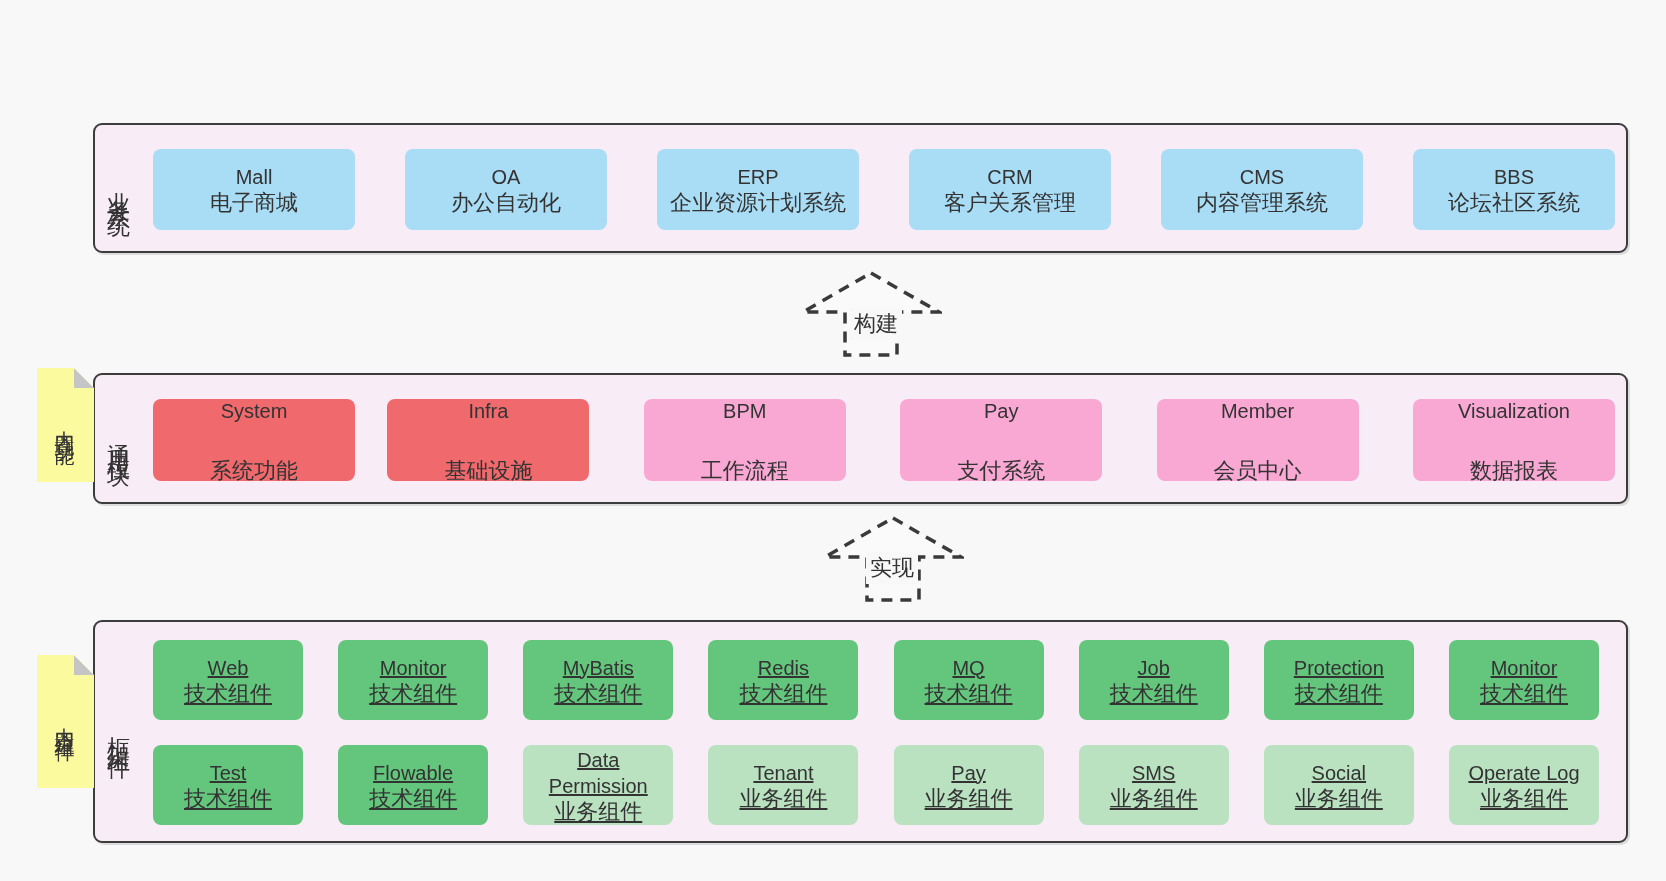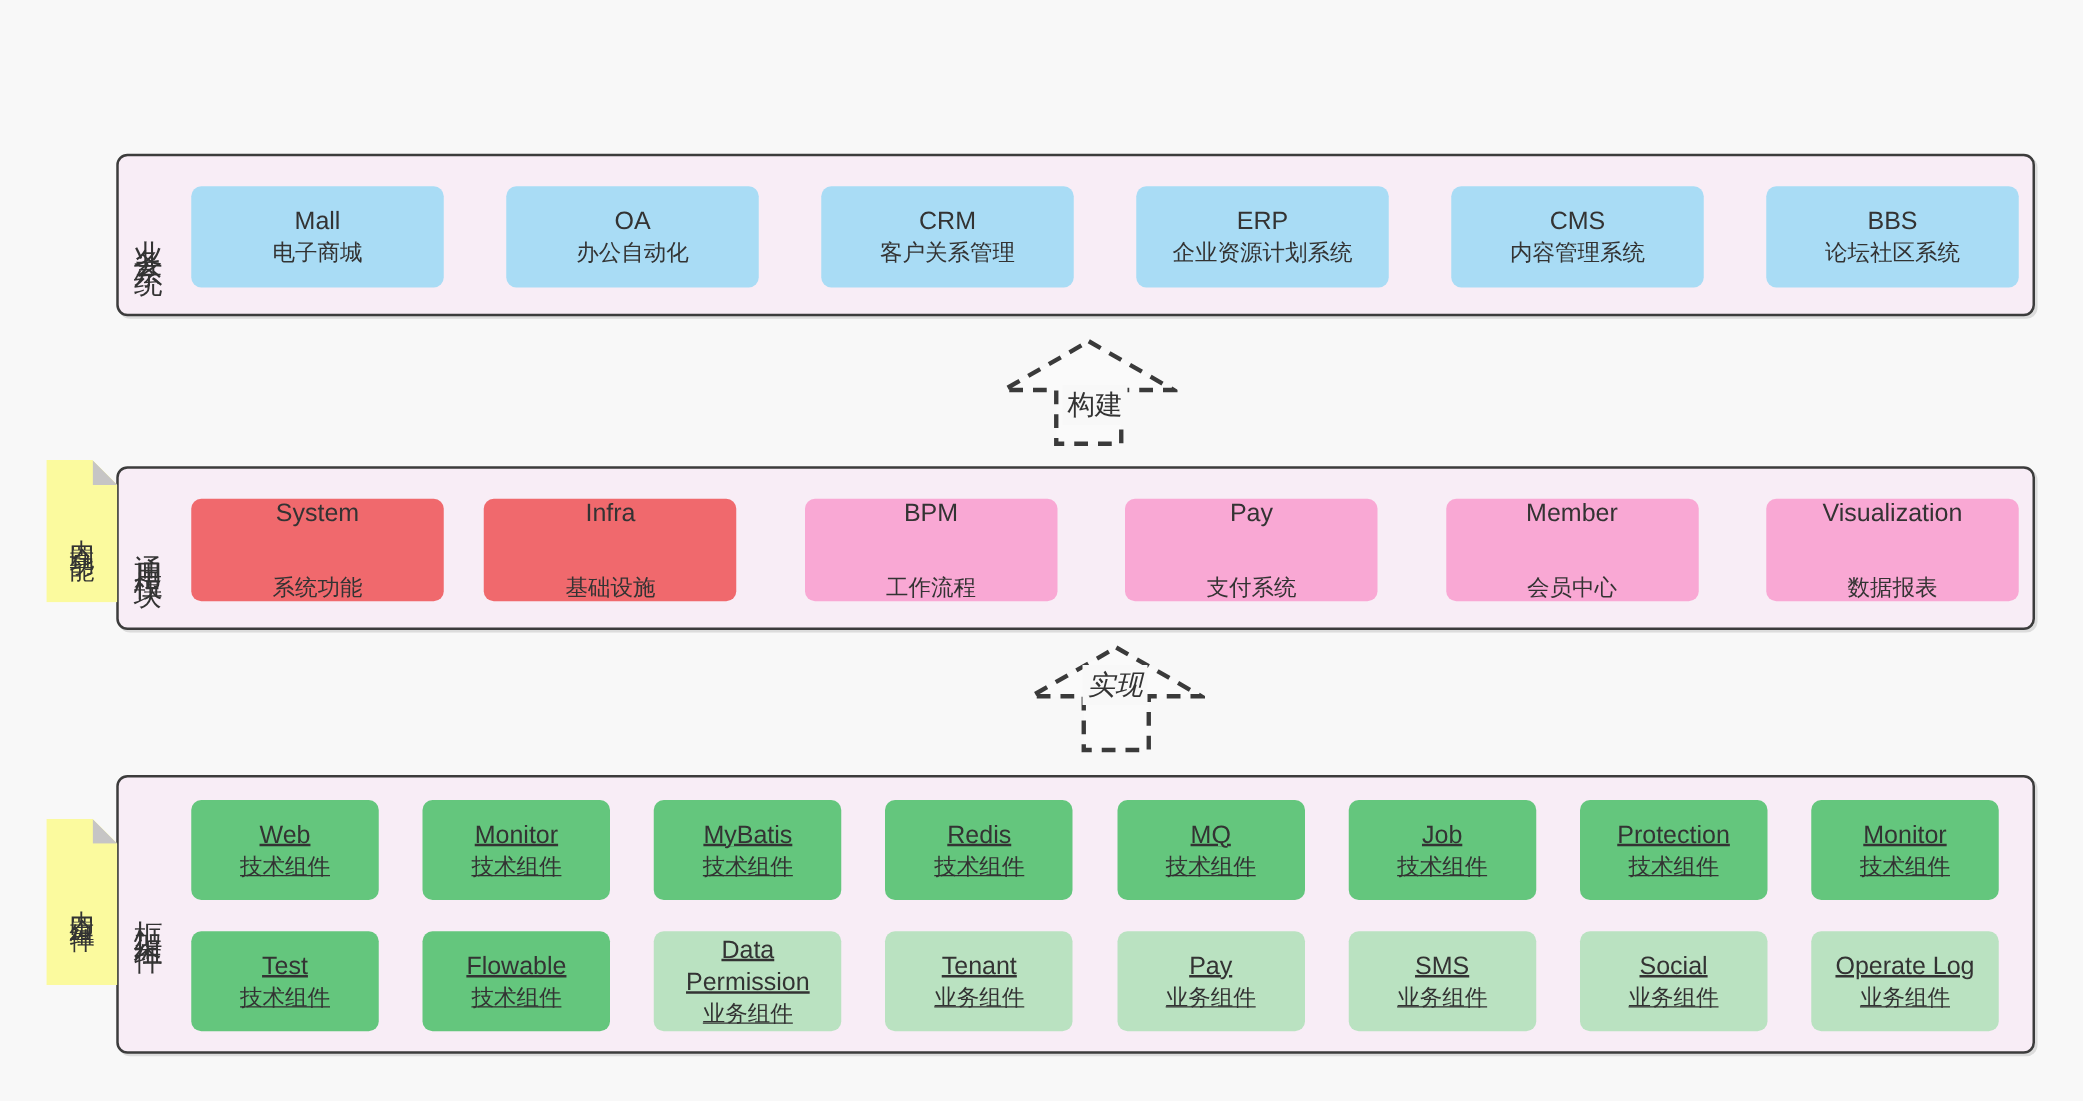--- a/index.html
+++ b/index.html
@@ -22,21 +22,21 @@
   #layer-components .row { width:1446px;text-decoration:underline; }
   #row-tech { top:18px; }
   #row-biz  { top:123px; }
 
   .box { box-sizing:border-box; border-radius:8px; display:flex; flex-direction:column;
          justify-content:center; align-items:center; text-align:center; }
   .row6 .box { width:202px; height:81px; }
   #layer-modules .row6 .box { height:82px;gap:34px; }
   #layer-components .box { width:150px; height:80px; padding:0 10px; }
   .box .name { font-size:20px; line-height:26px; }
-  .box .desc { font-size:18px; line-height:25px; }
+  .box .desc { font-size:22px; line-height:25px; }
 
   .blue   { background:#a9dcf5; }
   .red    { background:#f0696d; }
   .pink   { background:#f9a8d4;margin-left:22px; }
   .green  { background:#64c67d; }
   .lgreen { background:#bae2c1; }
 
   .note { position:absolute; width:57px; background:#fbfa9e; z-index:5;
           clip-path:polygon(0 0, calc(100% - 20px) 0, 100% 20px, 100% 100%, 0 100%);
           display:flex; align-items:center; justify-content:center; }
@@ -46,45 +46,45 @@
           clip-path:polygon(0 0, 100% 100%, 0 100%); }
   .note-text { writing-mode:vertical-lr; text-orientation:upright;
                font-size:20px; letter-spacing:5px; color:#333; }
 
   .arrow { position:absolute; }
   #arrow-build     { left:800px; top:270px; }
   #arrow-implement { left:822px; top:515px; }
   .arrow-label { position:absolute; z-index:3; background:#f8f8f8;
                  font-size:22px; padding:1px 4px; color:#333; }
   #arrow-build-label     { left:850px; top:308px; }
-  #arrow-implement-label { left:866px; top:532px;font-style:italic; }
+  #arrow-implement-label { left:866px; top:552px; }
 </style>
 </head>
 <body>
 
 <div class="stage">
 
   <section class="container" id="layer-business">
     <div class="side-label">业务系统</div>
     <div class="row row6">
       <div class="box blue">
         <div class="name">Mall</div>
         <div class="desc">电子商城</div>
       </div>
       <div class="box blue">
         <div class="name">OA</div>
         <div class="desc">办公自动化</div>
       </div>
       <div class="box blue">
+        <div class="name">ERP</div>
+        <div class="desc">企业资源计划系统</div>
+      </div>
+      <div class="box blue">
         <div class="name">CRM</div>
         <div class="desc">客户关系管理</div>
-      </div>
-      <div class="box blue">
-        <div class="name">ERP</div>
-        <div class="desc">企业资源计划系统</div>
       </div>
       <div class="box blue">
         <div class="name">CMS</div>
         <div class="desc">内容管理系统</div>
       </div>
       <div class="box blue">
         <div class="name">BBS</div>
         <div class="desc">论坛社区系统</div>
       </div>
     </div>

